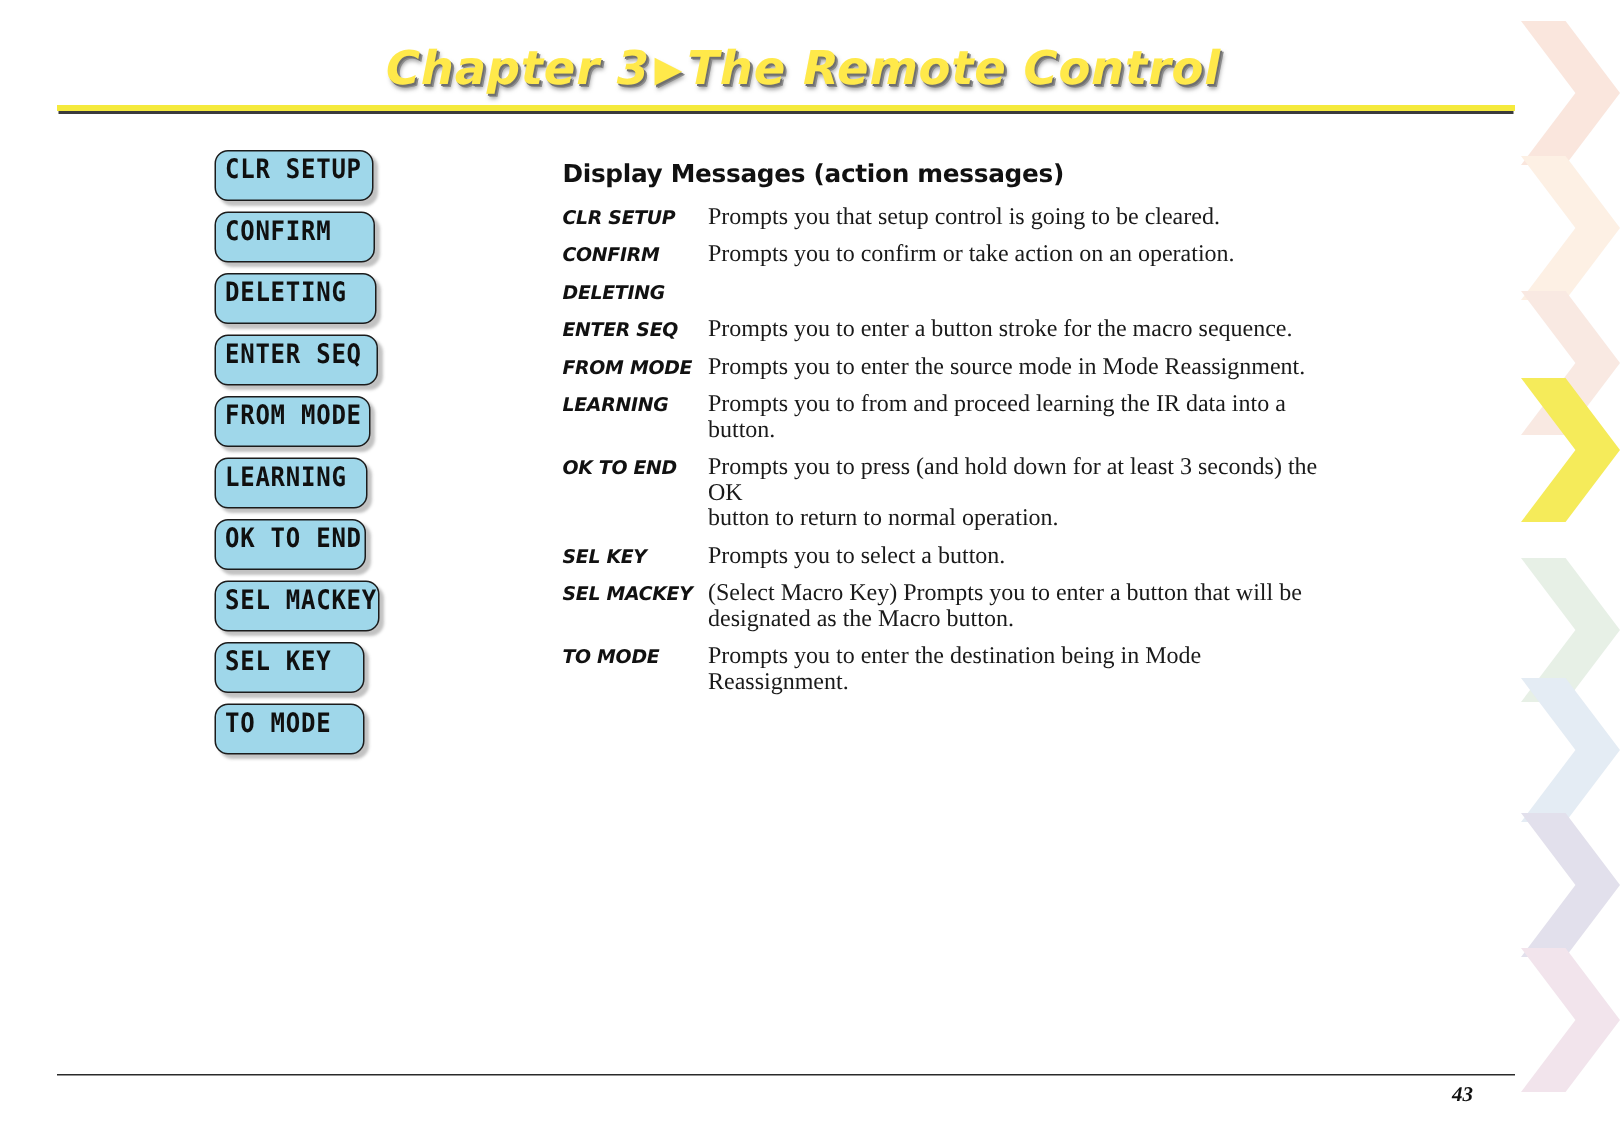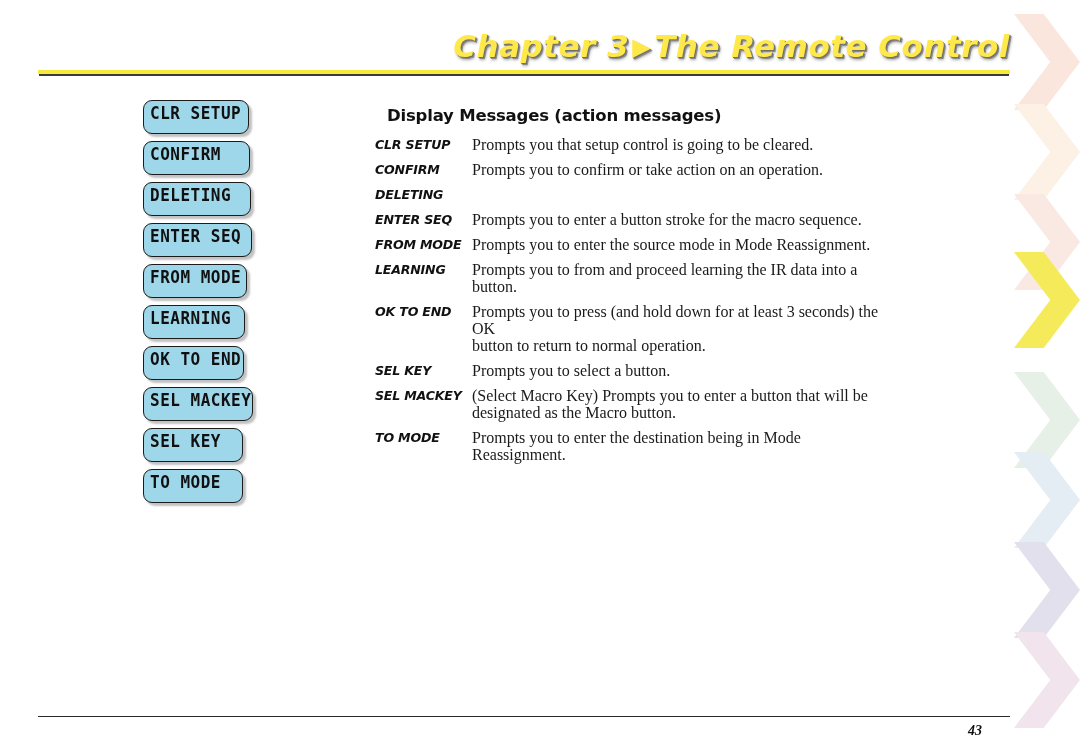--- a/index.html
+++ b/index.html
@@ -32,21 +32,21 @@
     height: 96px;
     clip-path: polygon(0% 0%, 55% 50%, 0% 100%, 45% 100%, 100% 50%, 45% 0%);
     filter: drop-shadow(2px 3px 3px rgba(120,120,120,0.30));
   }
 
   
   .chapter-header {
     position: absolute;
     top: 28px;
     left: 0;
-    width: 1010px;
+    width: 814px;
     text-align: right;
     font-family: "DejaVu Sans", sans-serif;
     font-weight: bold;
     font-style: italic;
     font-size: 31px;
     letter-spacing: 0.5px;
     color: #ffe94a;
     text-shadow:
       1px 1px 0 #6f6f6f,
       2px 2px 0 #8a8a8a,
@@ -105,21 +105,21 @@
     position: absolute;
     top: 106px;
     left: 375px;
     width: 520px;
   }
   .section-title {
     font-family: "DejaVu Sans", sans-serif;
     font-weight: bold;
     font-size: 16.5px;
     color: #111111;
-    margin: 0 0 11px 12px;
+    margin: 0 0 11px 0;
     letter-spacing: -0.2px;
   }
   .msg-row {
     display: flex;
     align-items: flex-start;
     margin-bottom: 8px;
   }
   .msg-term {
     flex: 0 0 97px;
     font-family: "DejaVu Sans", sans-serif;

